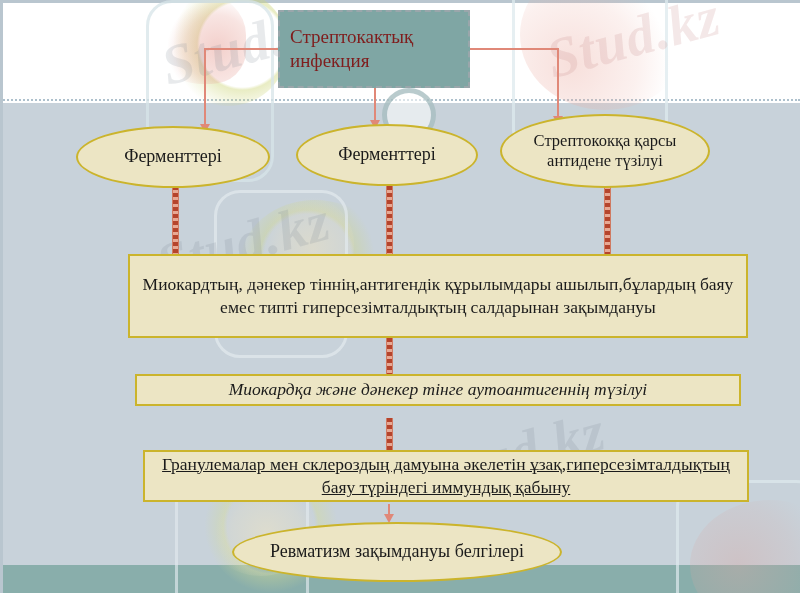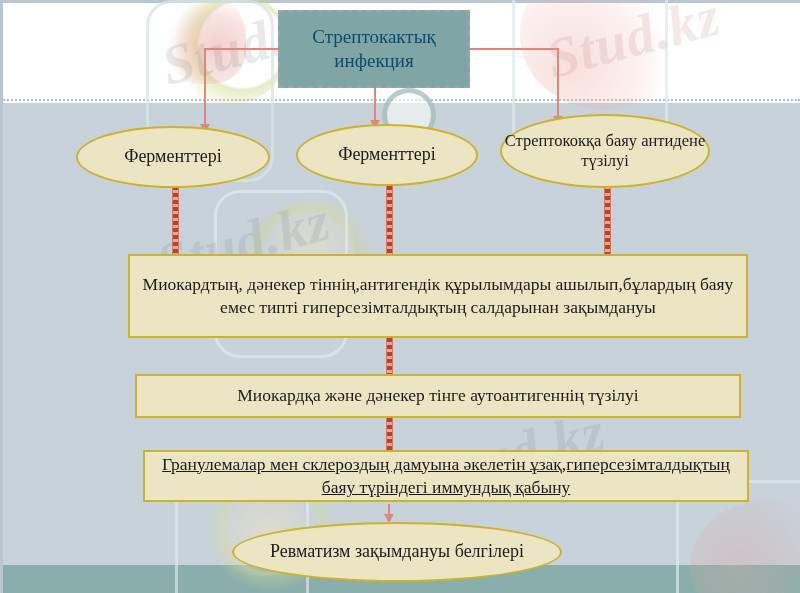--- a/index.html
+++ b/index.html
@@ -163,25 +163,24 @@
     border-left: 1px solid #d07a62;
     border-right: 1px solid #d07a62;
   }
 
   
   .node-title {
     position: absolute;
     box-sizing: border-box;
     background: #7fa6a4;
     border: 2px dashed #9aa6ab;
-    color: #0c4a6e;
+    color: #7f1d1d;
     display: flex;
     align-items: center;
     justify-content: center;
-    text-align: center;
     font-size: 19px;
     line-height: 1.28;
     padding: 4px 10px;
   }
   .ellipse {
     position: absolute;
     box-sizing: border-box;
     background: #ece5c4;
     border: 2px solid #cbb42c;
     border-radius: 50%;
@@ -270,28 +269,28 @@
 
   <div class="ellipse" style="left:76px; top:126px; width:194px; height:62px;">
     <span class="inner">Ферменттері</span>
   </div>
 
   <div class="ellipse" style="left:296px; top:124px; width:182px; height:62px;">
     <span class="inner">Ферменттері</span>
   </div>
 
   <div class="ellipse small-text" style="left:500px; top:114px; width:210px; height:74px;">
-    <span class="inner">Стрептококқа баяу антидене түзілуі</span>
+    <span class="inner">Стрептококқа қарсы антидене түзілуі</span>
   </div>
 
   <div class="rectbox" style="left:88px; top:254px; width:620px; height:84px;">
     <span class="inner">Миокардтың, дәнекер тіннің,антигендік құрылымдары ашылып,бұлардың баяу емес типті гиперсезімталдықтың салдарынан зақымдануы</span>
   </div>
 
-  <div class="rectbox" style="left:95px; top:374px; width:606px; height:44px;">
+  <div class="rectbox" style="left:95px; top:374px; width:606px; height:32px;font-style:italic;">
     <span class="inner">Миокардқа және дәнекер тінге аутоантигеннің түзілуі</span>
   </div>
 
   <div class="rectbox" style="left:103px; top:450px; width:606px; height:52px;text-decoration:underline;">
     <span class="inner">Гранулемалар мен склероздың дамуына әкелетін ұзақ,гиперсезімталдықтың баяу түріндегі иммундық қабыну</span>
   </div>
 
   <div class="ellipse" style="left:232px; top:522px; width:330px; height:60px;">
     <span class="inner">Ревматизм зақымдануы белгілері</span>
   </div>

